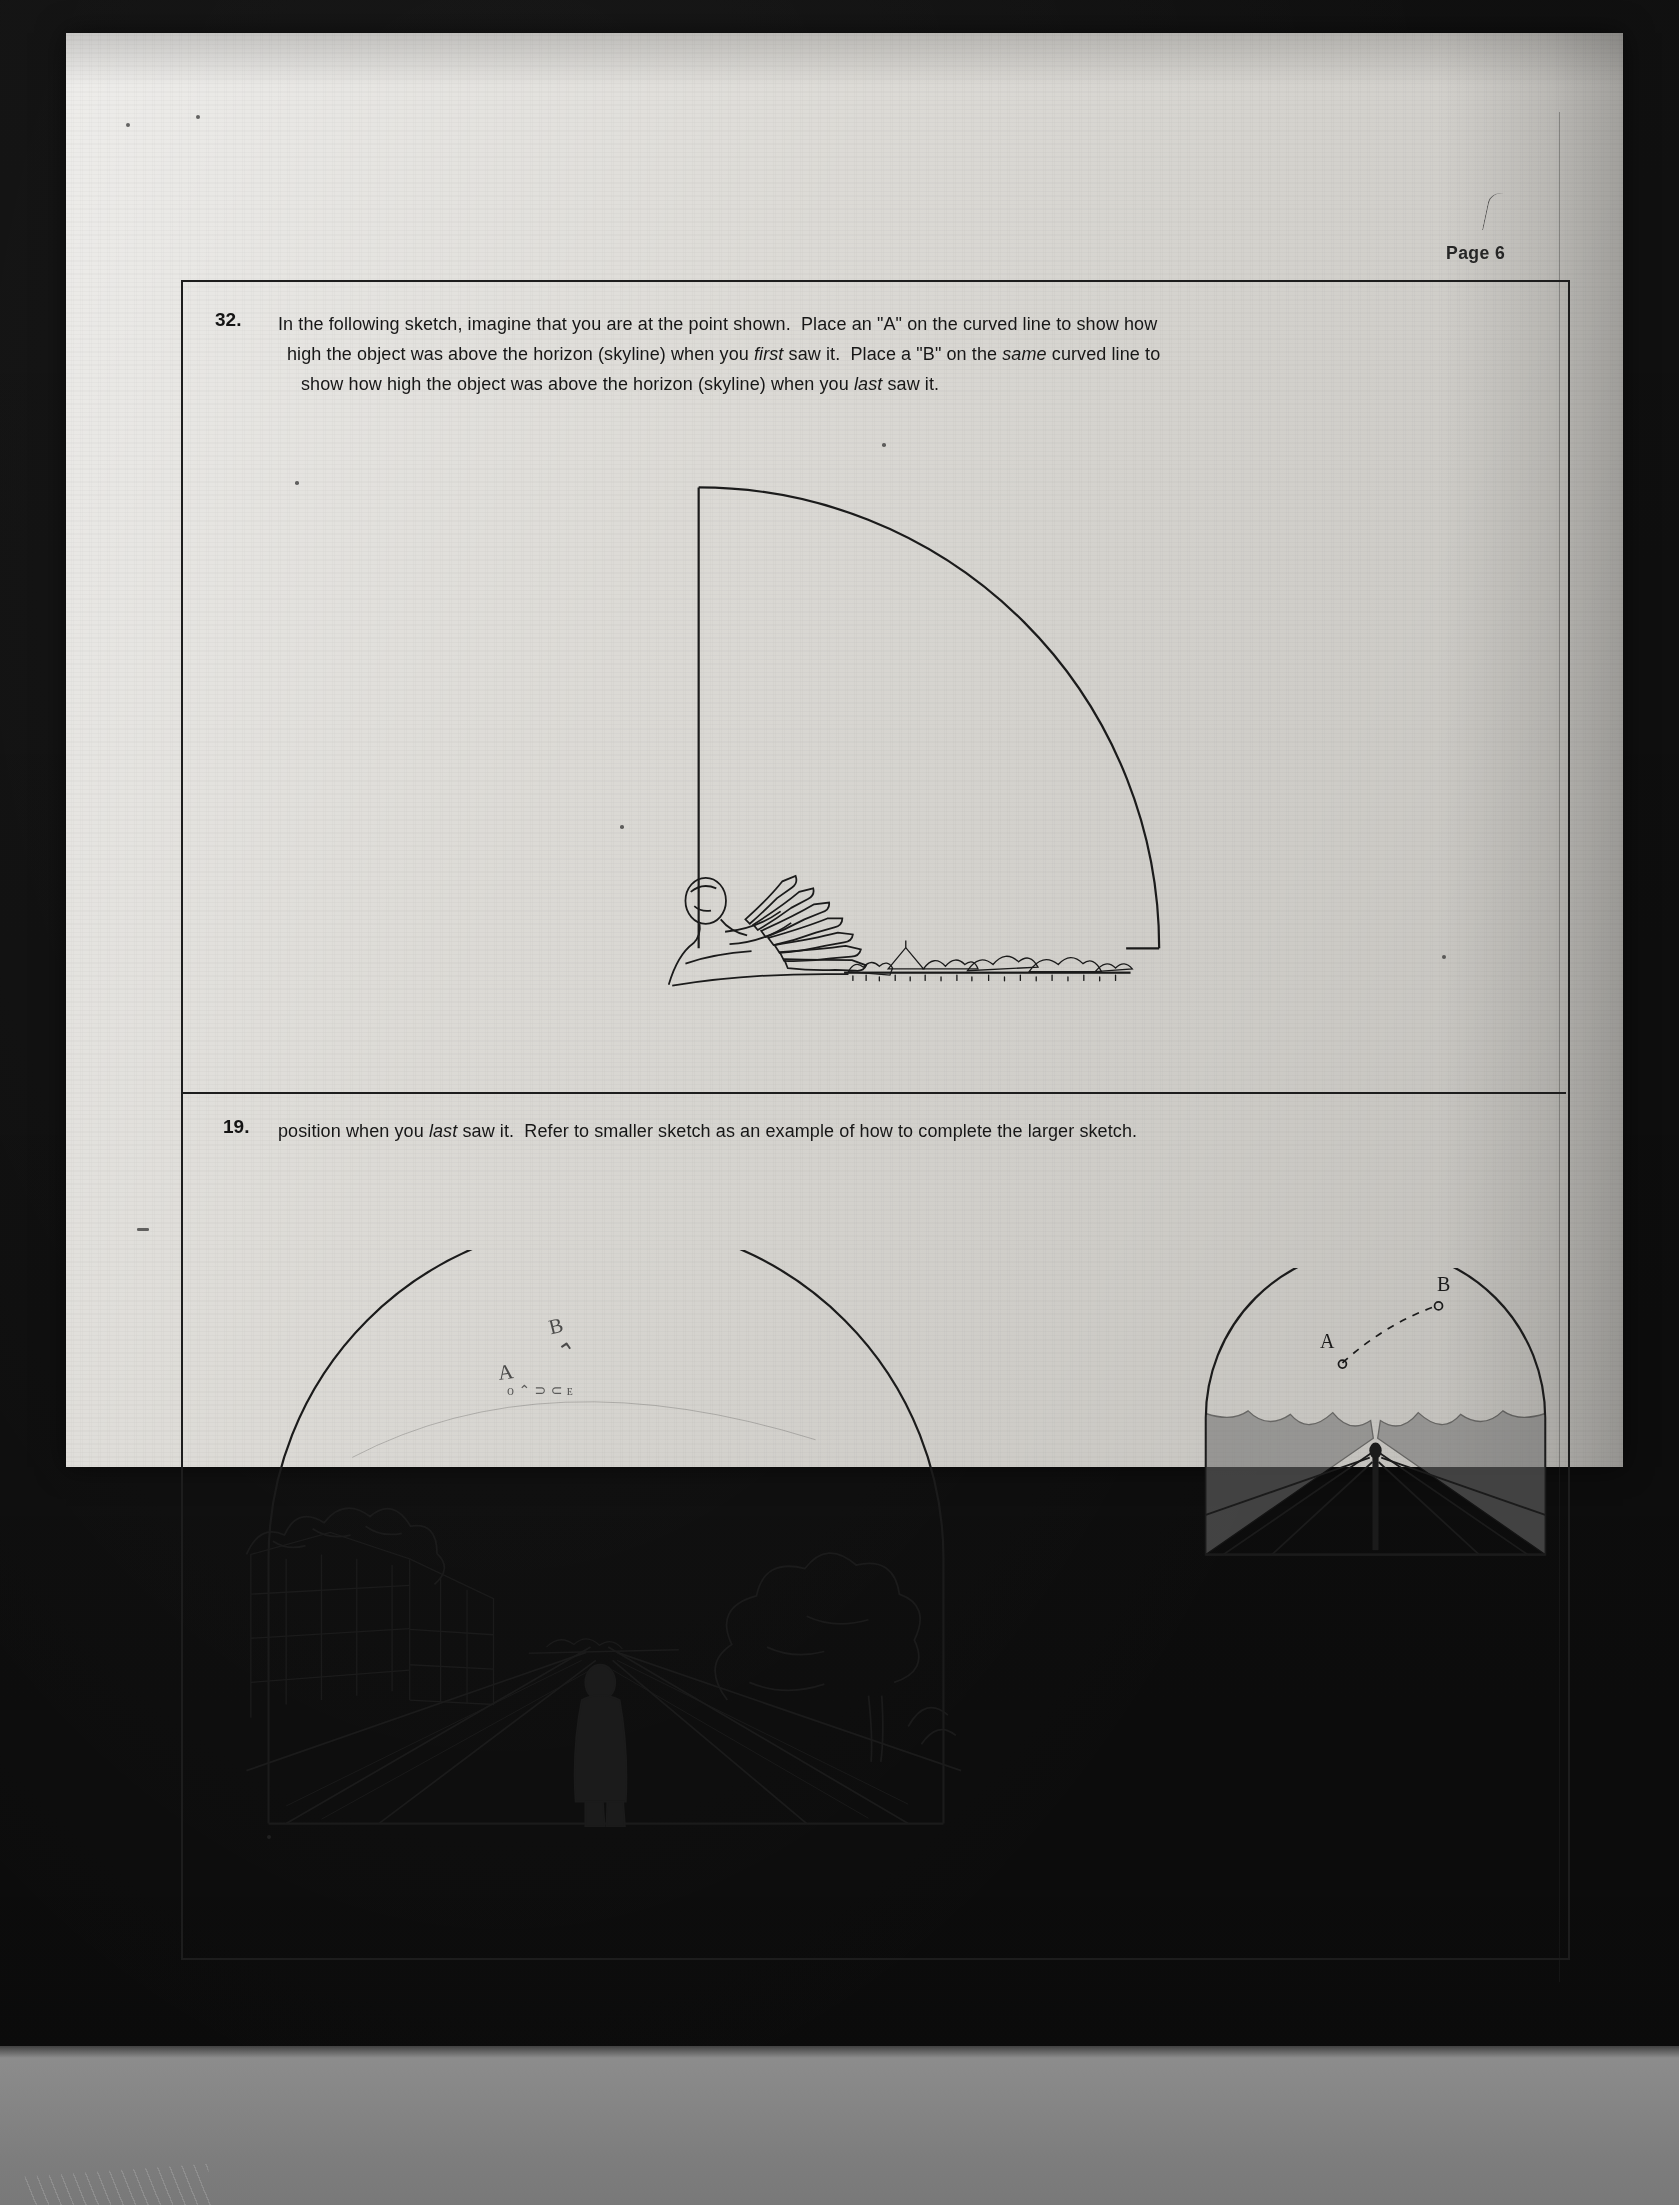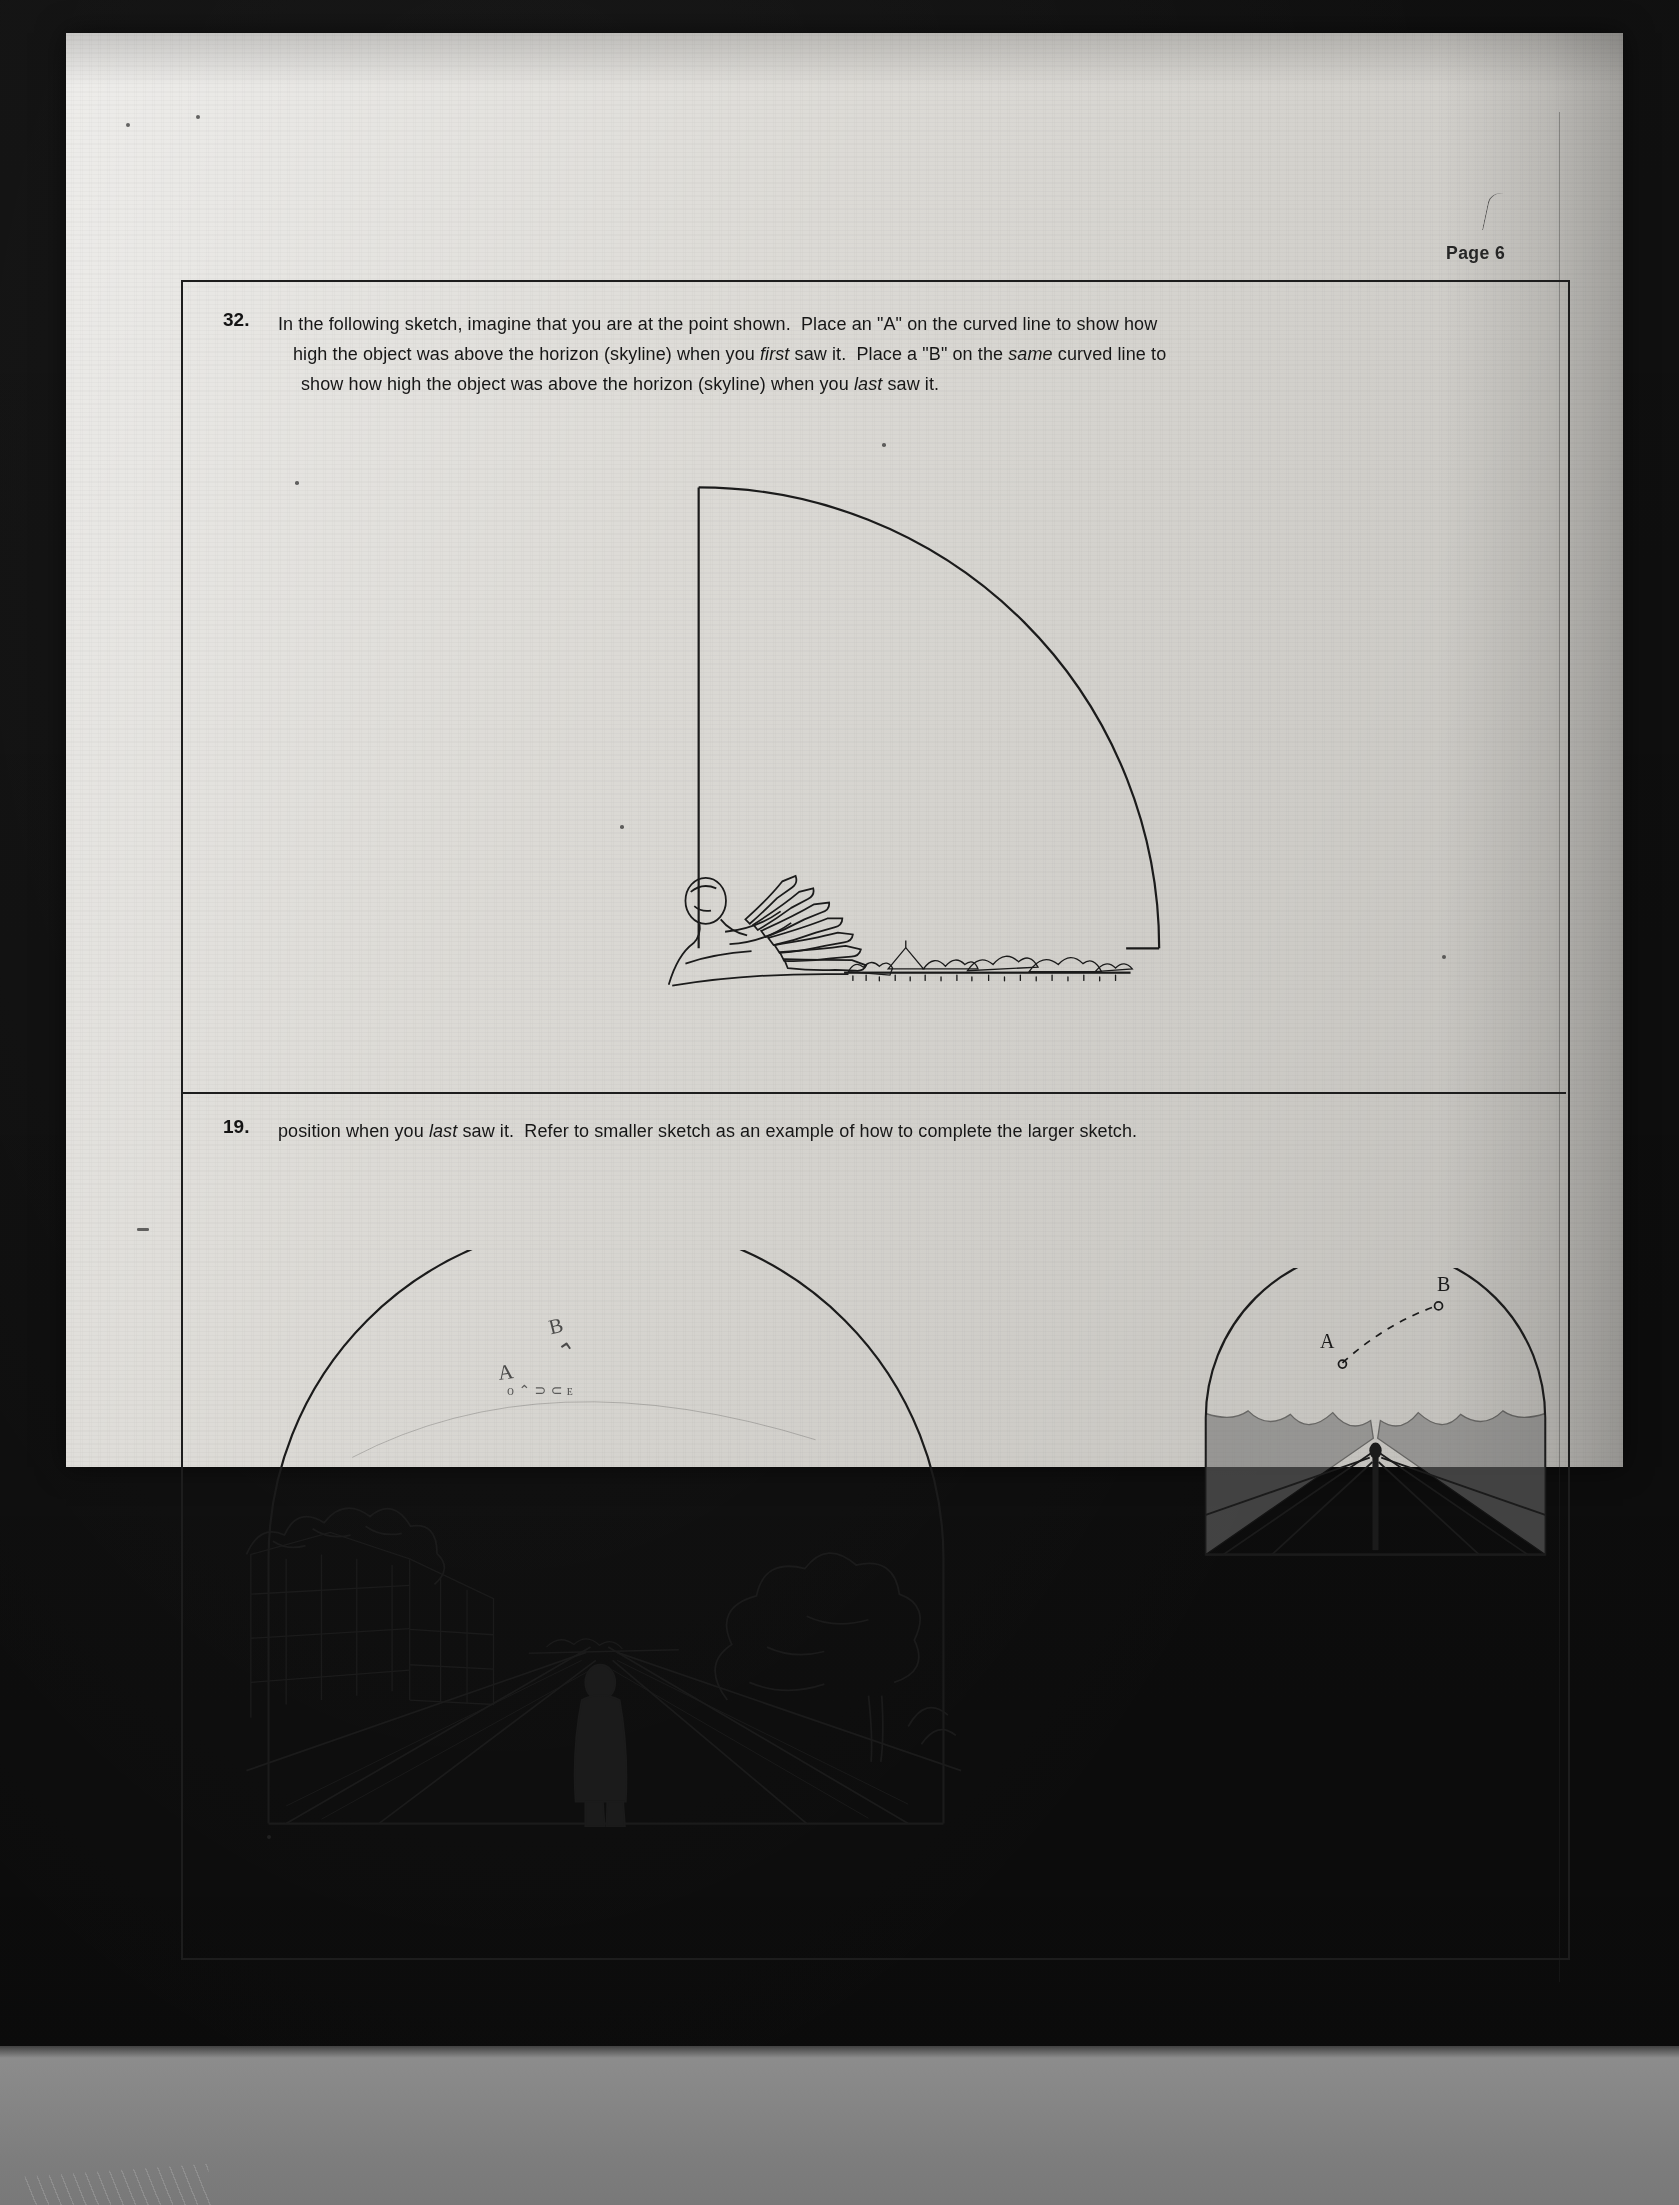--- a/index.html
+++ b/index.html
@@ -162,22 +162,22 @@
   .q-num {
     position: absolute;
     font-size: 19px;
     font-weight: bold;
     color: #141414;
   }
   .q-line { display: block; white-space: nowrap; }
   .q-line i { font-style: italic; }
 
   #q32-text { left: 212px; top: 276px; width: 1248px; }
-  #q32-num  { left: 157px; top: 276px; }
-  #q32-text .q-line:nth-child(2) { margin-left: 15px; }
+  #q32-num  { left: 149px; top: 276px; }
+  #q32-text .q-line:nth-child(2) { margin-left: 9px; }
   #q32-text .q-line:nth-child(3) { margin-left: 23px; }
 
   #q33-text { left: 212px; top: 1083px; width: 1248px; }
   #q33-num  { left: 157px; top: 1083px; }
   #q33-text .q-line:nth-child(2) { margin-left: 16px; }
 
   
   .quarter-sketch {
     position: absolute;
     left: 593px;

